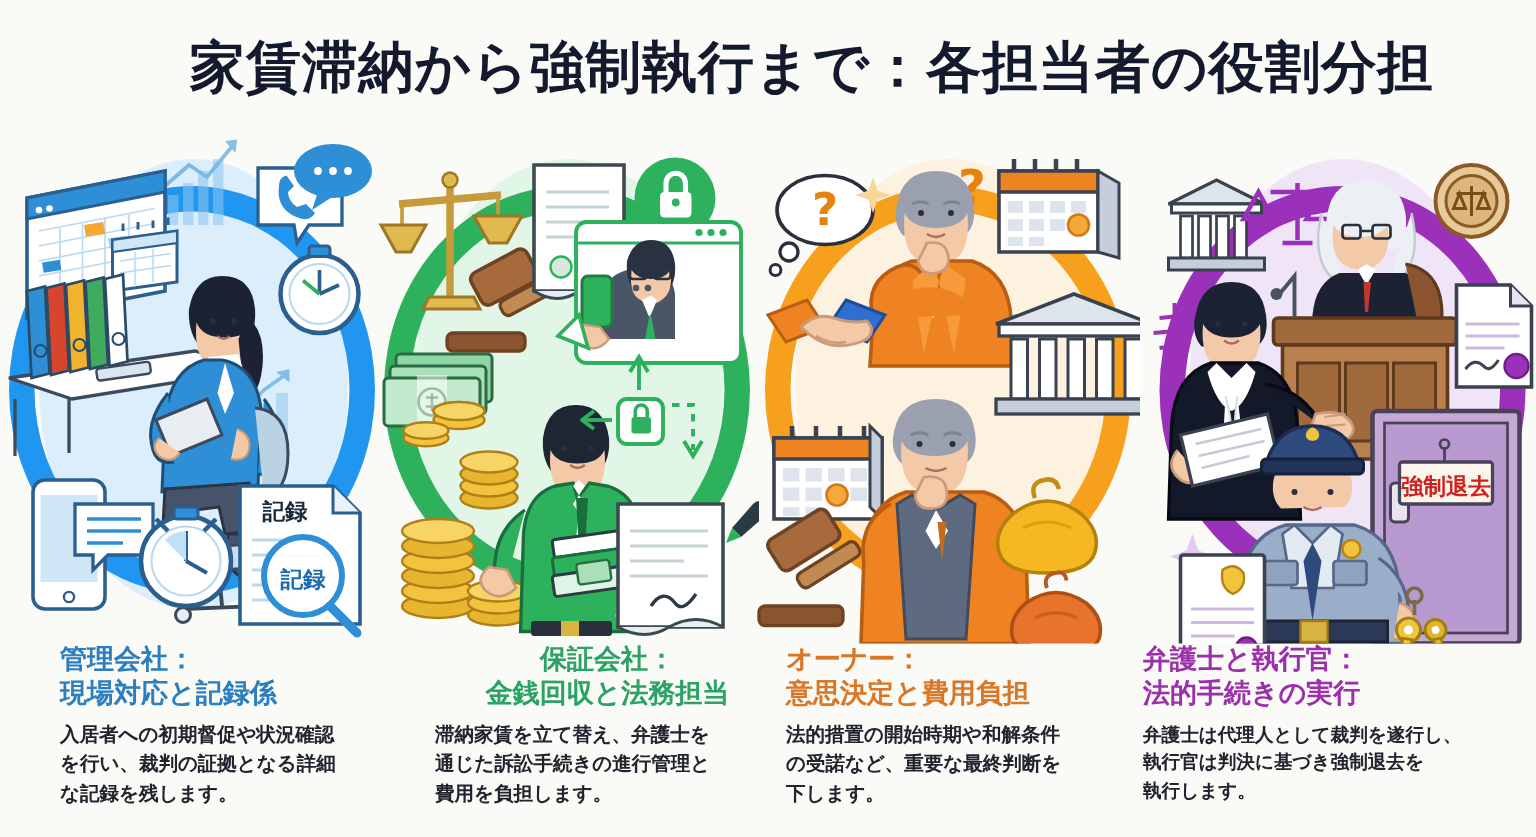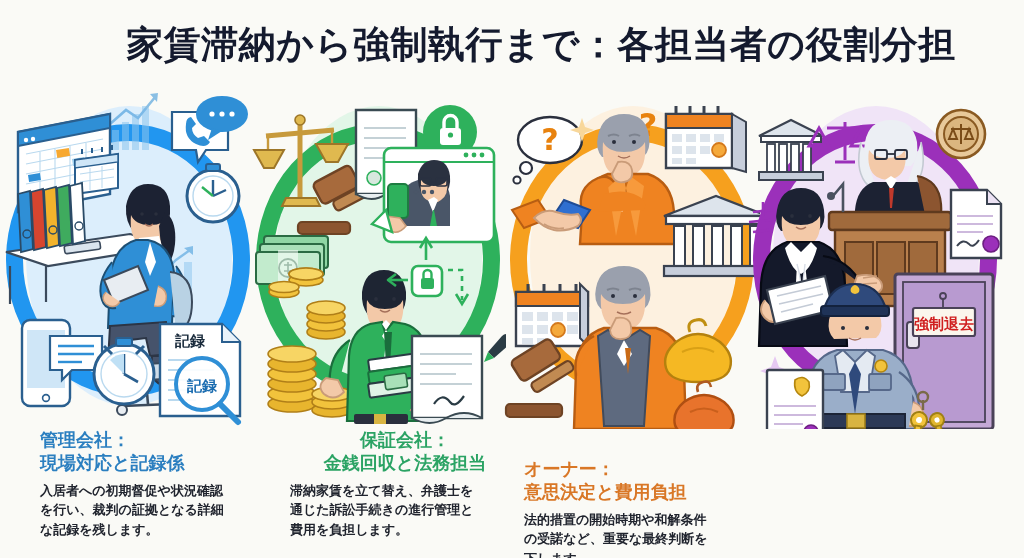--- a/index.html
+++ b/index.html
@@ -43,21 +43,21 @@
   }
   .art-col {
     position: absolute;
     top: 0;
     width: 256px; height: 345px;
     overflow: visible;
   }
   .art-col.c1 { left: 0; }
   .art-col.c2 { left: 250px; }
   .art-col.c3 { left: 504px; }
-  .art-col.c4 { left: 747px; }
+  .art-col.c4 { left: 767px; }
 
   
   .blob {
     position: absolute;
     left: 26px; top: 22px;
     width: 206px; height: 300px;
     border-radius: 50%;
   }
   .c1 .blob { background: #dceefc; }
   .c2 .blob { background: #e2f6e8; }
@@ -97,21 +97,21 @@
 
   .cap-head {
     font-size: 18px;
     font-weight: 700;
     line-height: 1.28;
     margin: 0 0 7px 0;
     white-space: pre-line;
   }
   .k1 .cap-head { color: #2b7fc0; }
   .k2 .cap-head { color: #2ba364; text-align: center; }
-  .k3 .cap-head { color: #d97726; margin-top: 29px; }
+  .k3 .cap-head { color: #d97726; }
   .k4 .cap-head { color: #9b2fac; }
 
   .cap-body {
     font-size: 13px;
     font-weight: 700;
     line-height: 1.48;
     color: #20242e;
     margin: 0;
     white-space: pre-line;
   }
@@ -766,15 +766,22 @@
     </div>
 
     <div class="cap-col k3">
       <div class="cap-head" style="color: rgb(217, 119, 38);">オーナー：
 意思決定と費用負担</div>
       <div class="cap-body">法的措置の開始時期や和解条件
 の受諾など、重要な最終判断を
 下します。</div>
     </div>
 
+    <div class="cap-col k4">
+      <div class="cap-head" style="color: rgb(155, 47, 172);">弁護士と執行官：
+法的手続きの実行</div>
+      <div class="cap-body">弁護士は代理人として裁判を遂行し、
+執行官は判決に基づき強制退去を
+執行します。</div>
+    </div>
   </div>
 
 </div>
 
 </body></html>

